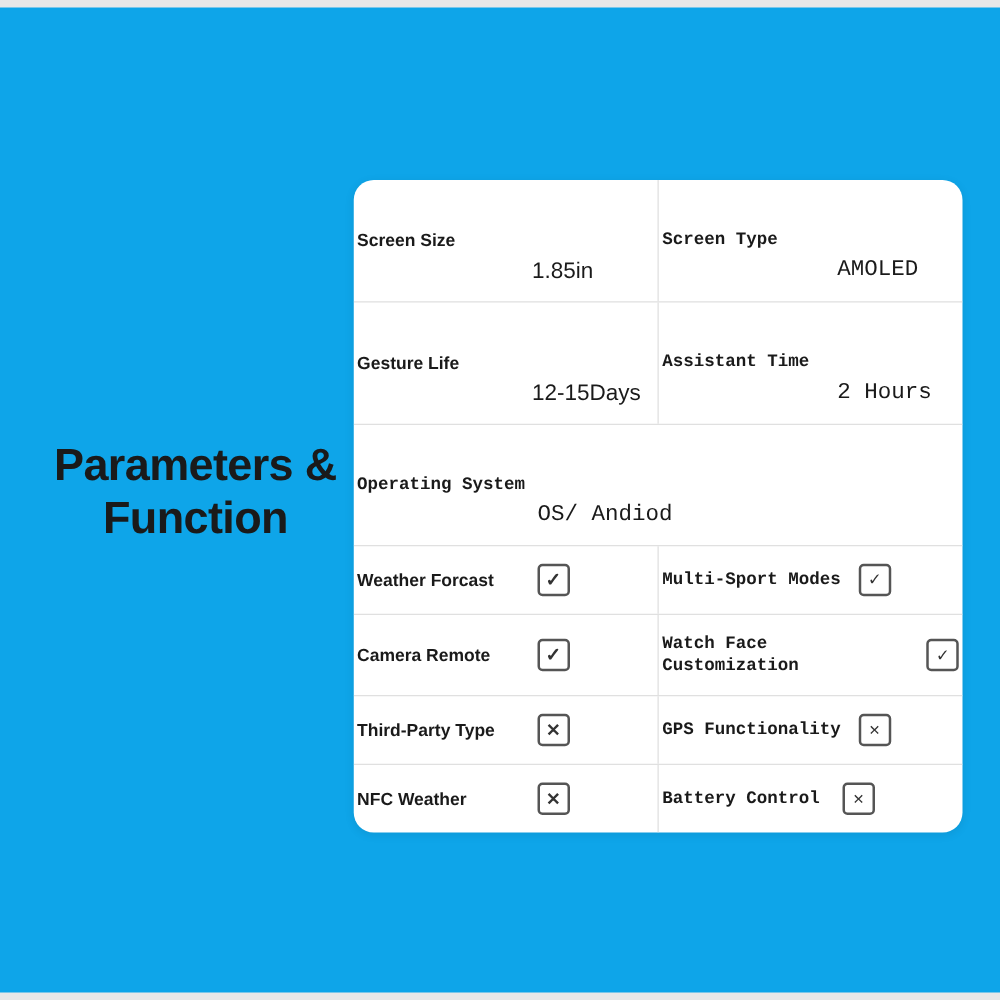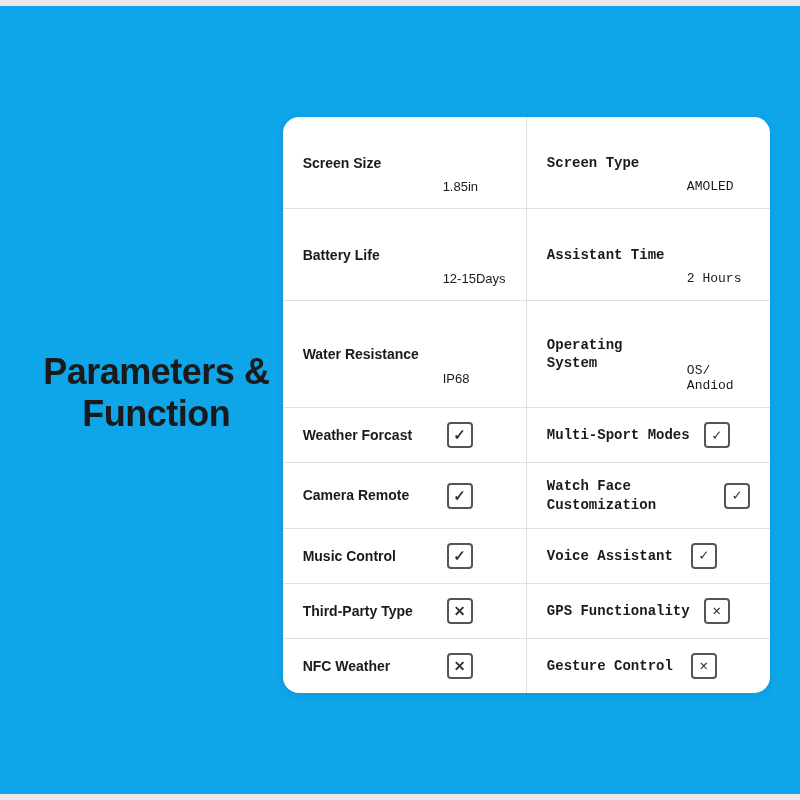--- a/index.html
+++ b/index.html
@@ -49,21 +49,21 @@
     .table-row {
       display: flex;
       border-bottom: 1px solid #e0e0e0;
     }
 
     .table-row:last-child {
       border-bottom: none;
     }
 
     .cell {
-      padding: 14px 20px;
+      padding: 14px 3px;
       display: flex;
       align-items: center;
       flex: 1;
     }
 
     .cell-left {
       border-right: 1px solid #e0e0e0;
       flex: 1;
     }
 
@@ -74,21 +74,21 @@
 
     .cell-label {
       font-weight: 700;
       font-size: 14px;
       color: #1a1a1a;
       min-width: 130px;
       line-height: 1.3;
     }
 
     .cell-value {
-      font-size: 13px;
+      font-size: 18px;
       color: #1a1a1a;
       margin-left: 10px;
       margin-top: 48px;
     }
 
     .check-icon {
       display: inline-flex;
       align-items: center;
       justify-content: center;
       width: 26px;
@@ -127,34 +127,30 @@
         <span class="cell-value">1.85in</span>
       </div>
       <div class="cell cell-right">
         <span class="cell-label">Screen Type</span>
         <span class="cell-value">AMOLED</span>
       </div>
     </div>
 
     <div class="table-row">
       <div class="cell cell-left">
-        <span class="cell-label">Battery Life</span>
+        <span class="cell-label">Gesture Life</span>
         <span class="cell-value">12-15Days</span>
       </div>
       <div class="cell cell-right">
         <span class="cell-label">Assistant Time</span>
         <span class="cell-value">2 Hours</span>
       </div>
     </div>
 
     <div class="table-row">
-      <div class="cell cell-left">
-        <span class="cell-label">Water Resistance</span>
-        <span class="cell-value">IP68</span>
-      </div>
       <div class="cell cell-right">
         <span class="cell-label">Operating System</span>
         <span class="cell-value">OS/ Andiod</span>
       </div>
     </div>
 
 
     <div class="table-row">
       <div class="cell cell-left">
         <span class="cell-label">Weather Forcast</span>
@@ -170,47 +166,37 @@
       <div class="cell cell-left">
         <span class="cell-label">Camera Remote</span>
         <span class="check-icon check-yes"></span>
       </div>
       <div class="cell cell-right">
         <span class="cell-label">Watch Face Customization</span>
         <span class="check-icon check-yes"></span>
       </div>
     </div>
 
-    <div class="table-row">
-      <div class="cell cell-left">
-        <span class="cell-label">Music Control</span>
-        <span class="check-icon check-yes"></span>
-      </div>
-      <div class="cell cell-right">
-        <span class="cell-label">Voice Assistant</span>
-        <span class="check-icon check-yes"></span>
-      </div>
-    </div>
 
     <div class="table-row">
       <div class="cell cell-left">
         <span class="cell-label">Third-Party Type</span>
         <span class="check-icon check-no"></span>
       </div>
       <div class="cell cell-right">
         <span class="cell-label">GPS Functionality</span>
         <span class="check-icon check-no"></span>
       </div>
     </div>
 
     <div class="table-row">
       <div class="cell cell-left">
         <span class="cell-label">NFC Weather</span>
         <span class="check-icon check-no"></span>
       </div>
       <div class="cell cell-right">
-        <span class="cell-label">Gesture Control</span>
+        <span class="cell-label">Battery Control</span>
         <span class="check-icon check-no"></span>
       </div>
     </div>
 
   </div>
 </div>
 
 </body></html>

